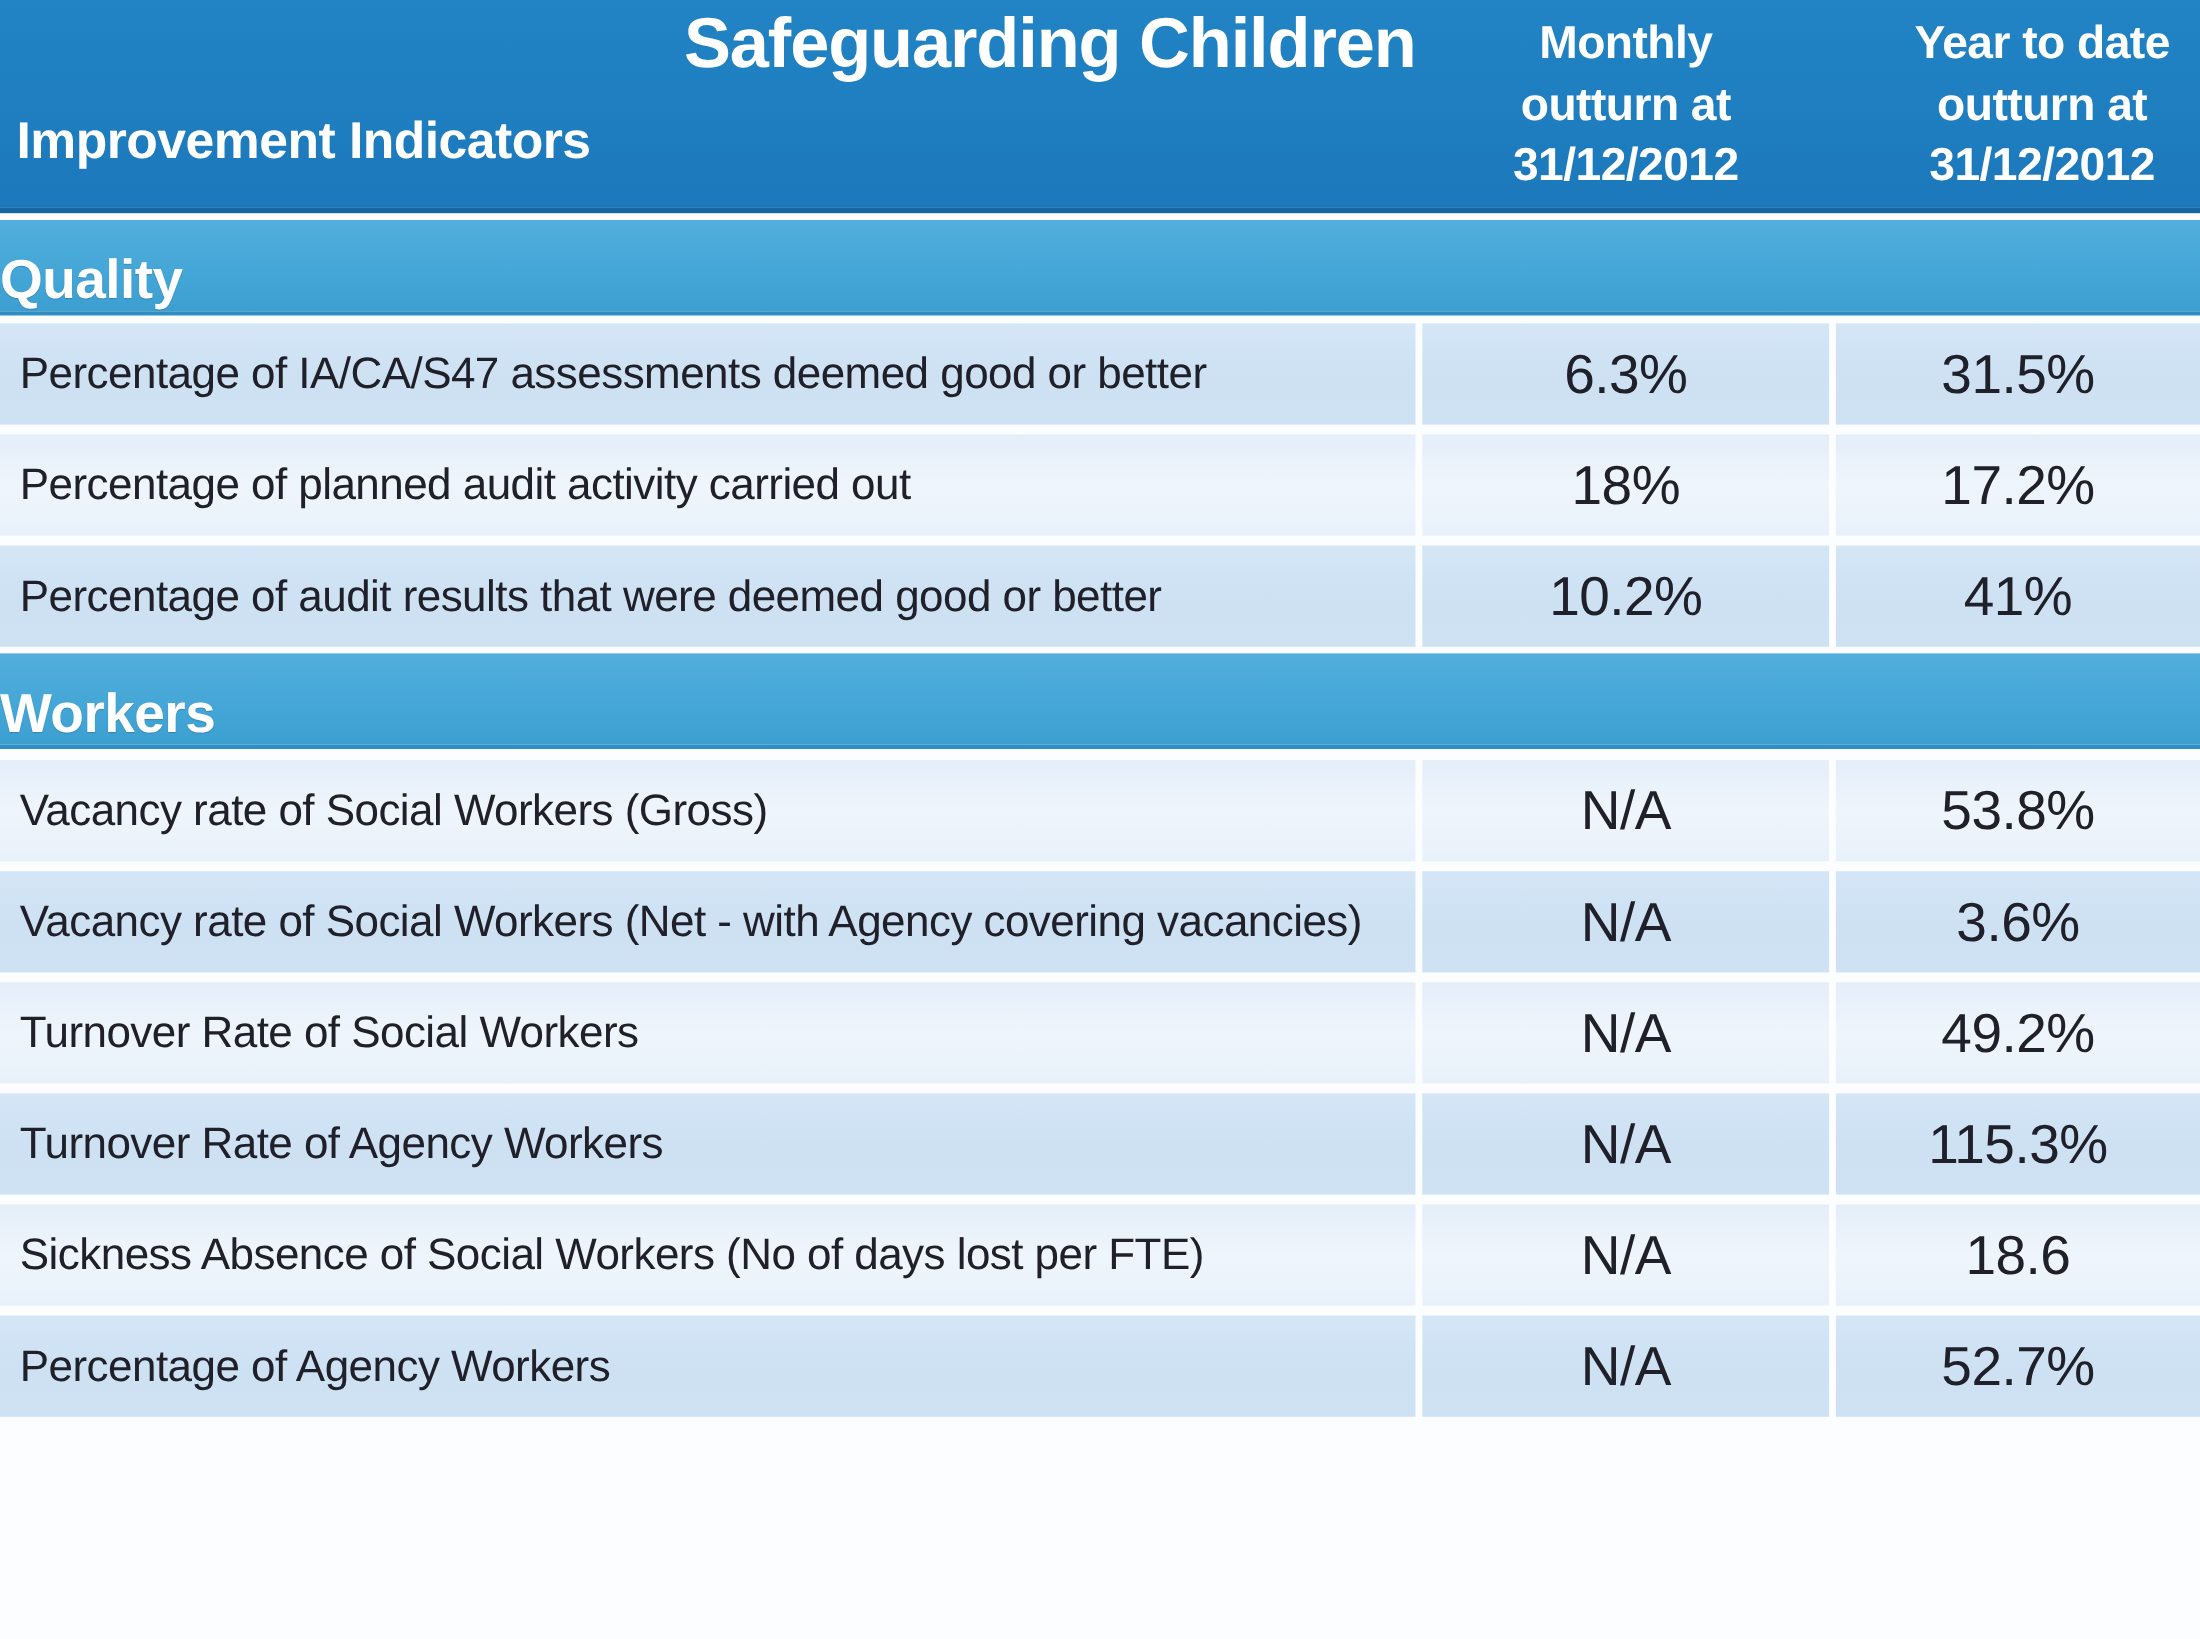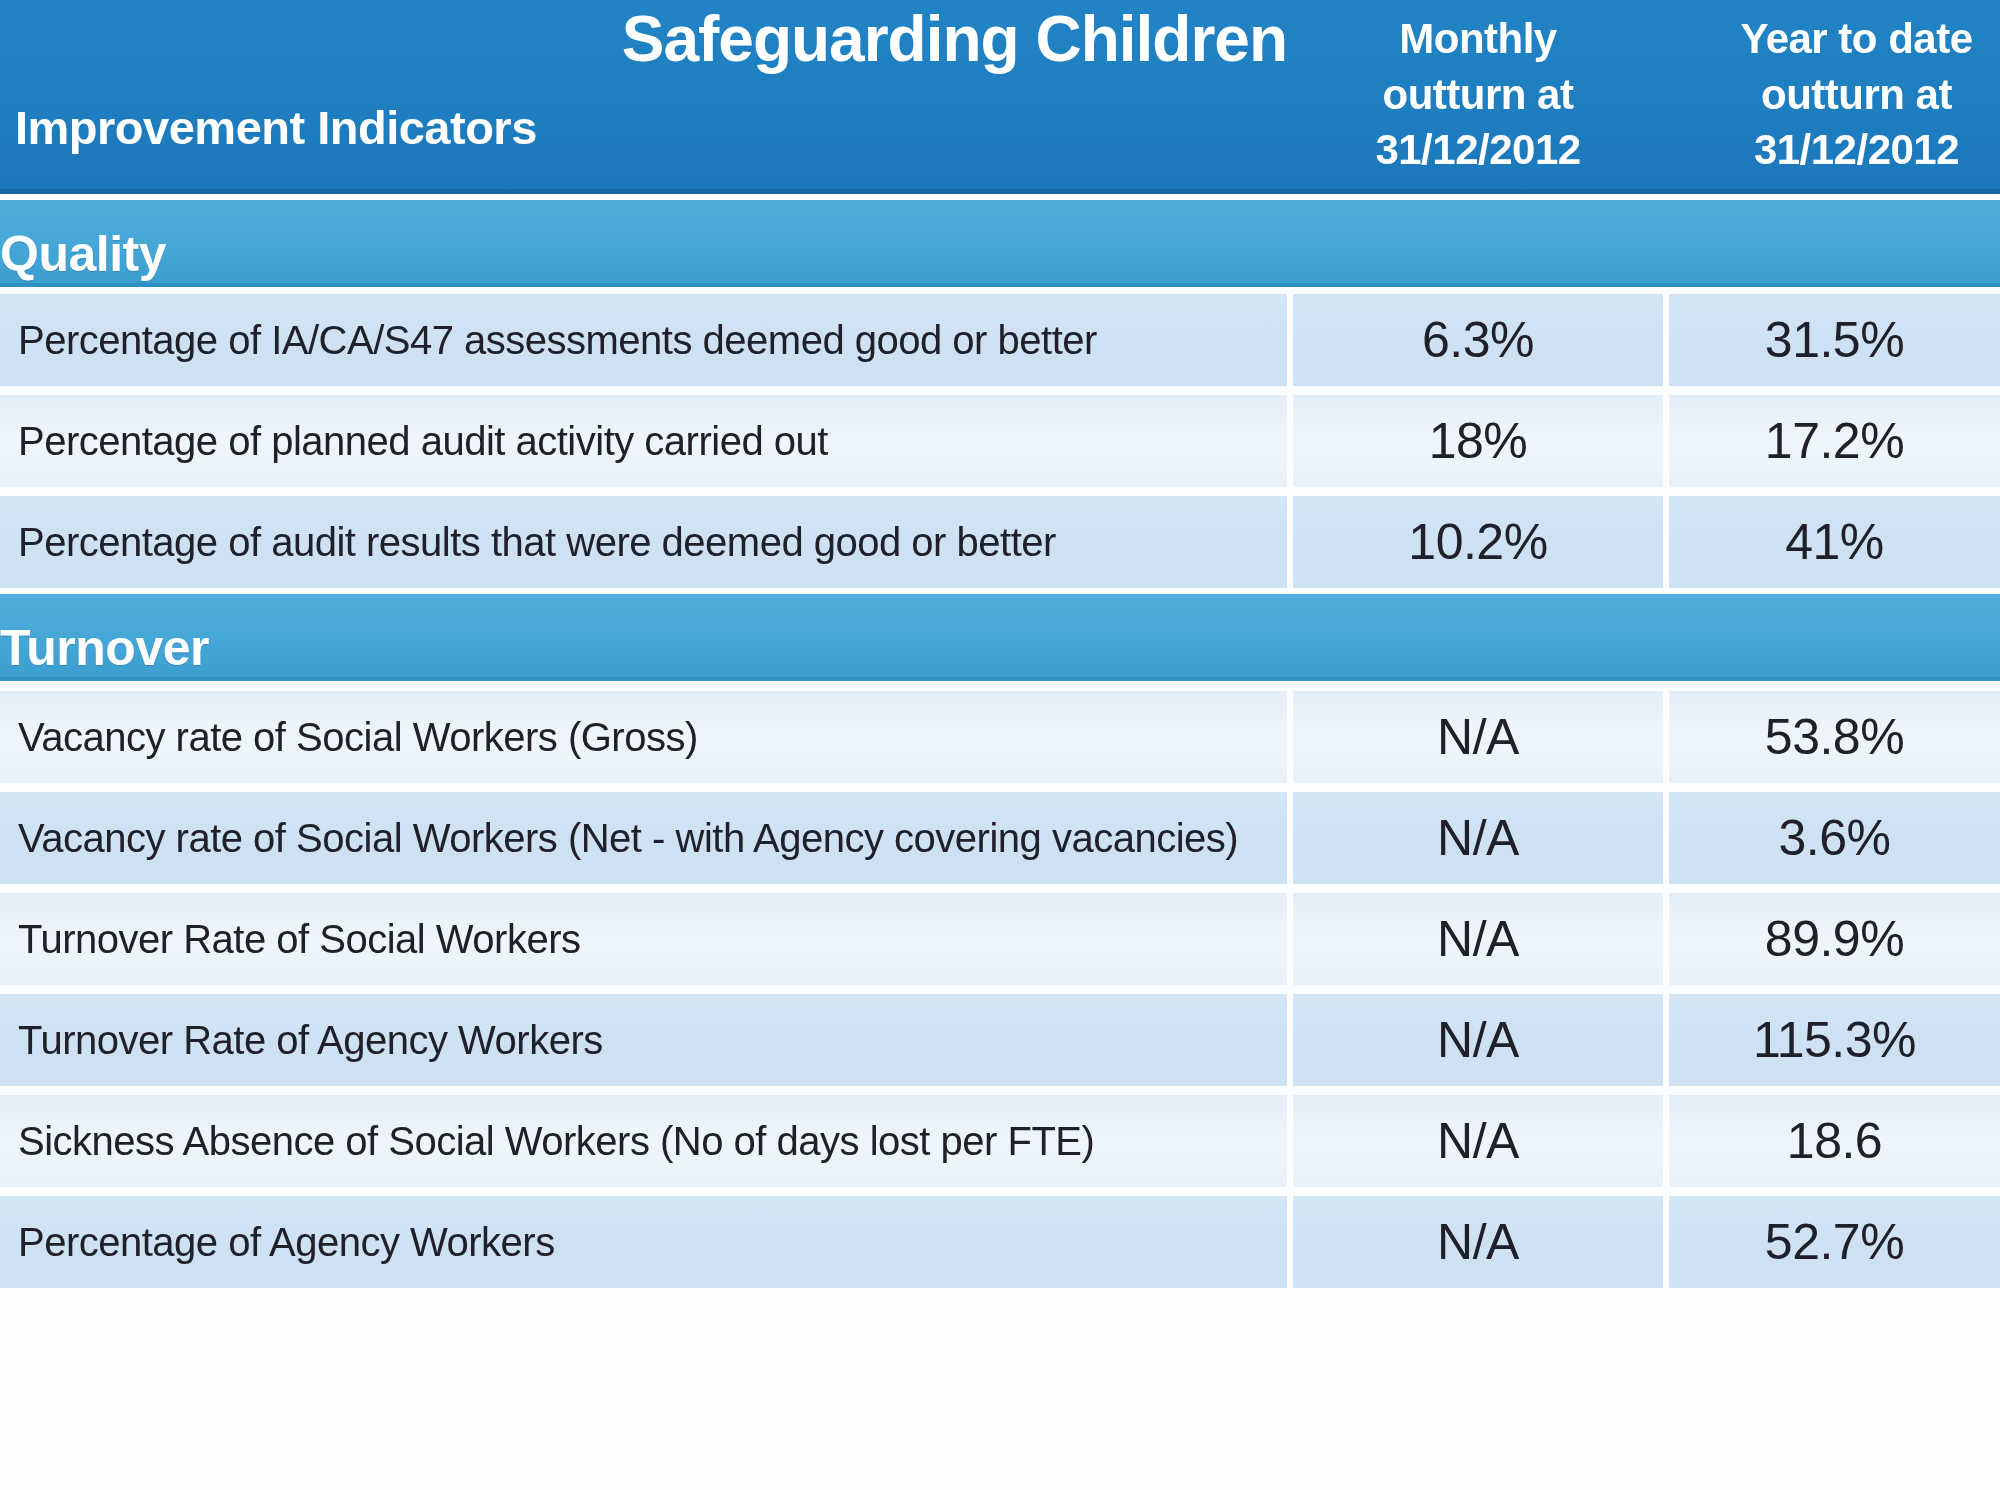--- a/index.html
+++ b/index.html
@@ -125,21 +125,21 @@
         <div class="cell label">
           <span class="fit">Percentage of audit results that were deemed good or better</span>
         </div>
         <div class="sep"></div>
         <div class="cell value monthly">10.2%</div>
         <div class="sep"></div>
         <div class="cell value ytd">41%</div>
       </div>
       <div class="gap g6"></div>
       <div class="band">
-        <span>Turnover</span>
+        <span>Workers</span>
       </div>
       <div class="gap g10"></div>
       <div class="row light">
         <div class="cell label">
           <span class="fit">Vacancy rate of Social Workers (Gross)</span>
         </div>
         <div class="sep"></div>
         <div class="cell value monthly">N/A</div>
         <div class="sep"></div>
         <div class="cell value ytd">53.8%</div>
@@ -155,21 +155,21 @@
         <div class="cell value ytd">3.6%</div>
       </div>
       <div class="gap g9"></div>
       <div class="row light">
         <div class="cell label">
           <span class="fit">Turnover Rate of Social Workers</span>
         </div>
         <div class="sep"></div>
         <div class="cell value monthly">N/A</div>
         <div class="sep"></div>
-        <div class="cell value ytd">89.9%</div>
+        <div class="cell value ytd">49.2%</div>
       </div>
       <div class="gap g9"></div>
       <div class="row dark">
         <div class="cell label">
           <span class="fit">Turnover Rate of Agency Workers</span>
         </div>
         <div class="sep"></div>
         <div class="cell value monthly">N/A</div>
         <div class="sep"></div>
         <div class="cell value ytd">115.3%</div>

